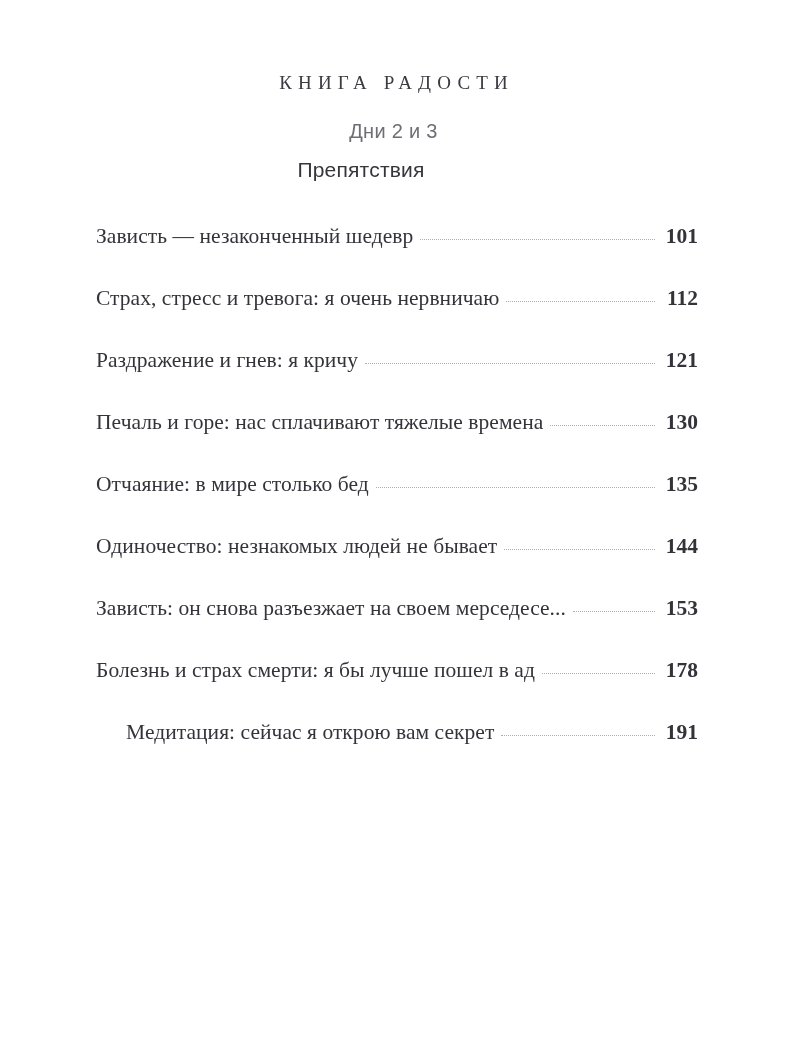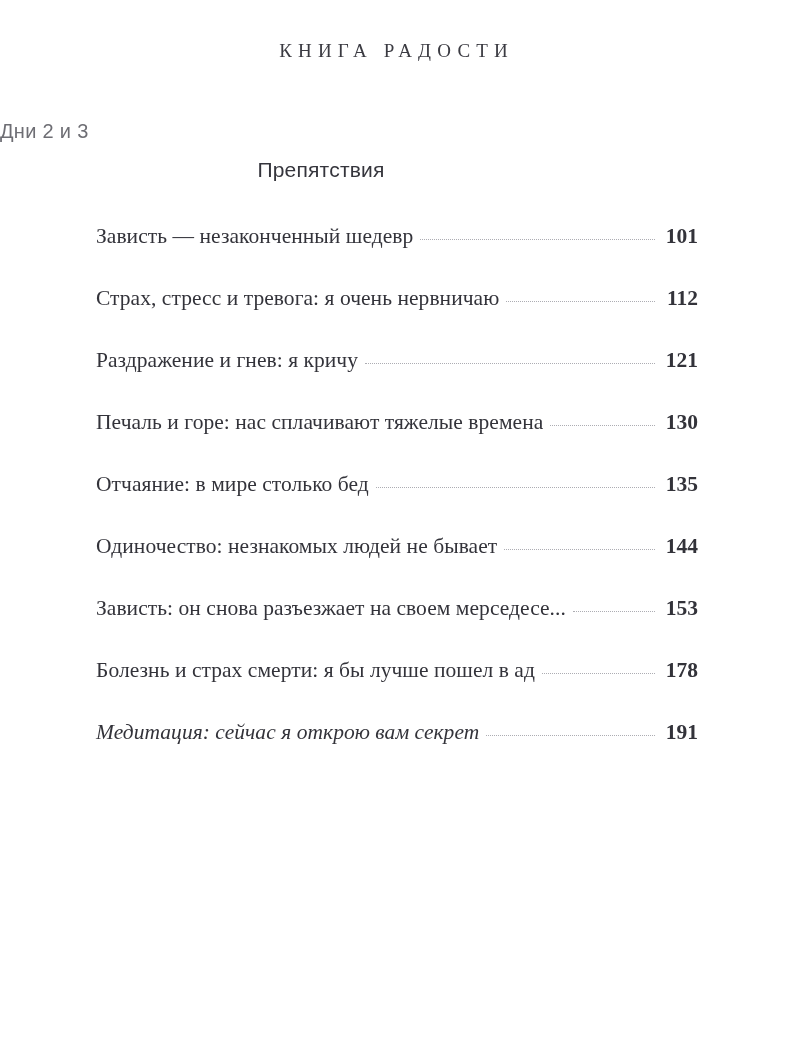--- a/index.html
+++ b/index.html
@@ -16,59 +16,60 @@
     background: #ffffff;
     overflow: hidden;
     font-family: "Liberation Serif", "DejaVu Serif", serif;
     -webkit-font-smoothing: antialiased;
   }
 
   
 
   .book-title {
     position: absolute;
-    top: 40px;
+    top: 72px;
     left: 0;
     width: 787px;
     text-align: center;
     font-family: "Liberation Serif", "DejaVu Serif", serif;
     font-size: 19px;
     font-weight: 400;
     letter-spacing: 6.2px;
     text-indent: 6.2px;
     color: #3b3b42;
     white-space: nowrap;
   }
 
   .days-line {
     position: absolute;
     top: 120px;
     left: 0;
     width: 787px;
-    text-align: left;
+    text-align: center;
     font-family: "Liberation Sans", "DejaVu Sans", sans-serif;
     font-size: 20px;
     font-weight: 400;
     letter-spacing: 0.3px;
     color: #6e6e74;
     white-space: nowrap;
   }
 
   .section-title {
     position: absolute;
     top: 158px;
     left: 0;
     width: 642px;
     text-align: center;
     font-family: "Liberation Sans", "DejaVu Sans", sans-serif;
     font-size: 21px;
     font-weight: 400;
     letter-spacing: 0.2px;
     color: #35353c;
     white-space: nowrap;
+    padding-left: 40px;
   }
 
   
 
   .toc {
     position: absolute;
     top: 221px;
     left: 96px;
     width: 602px;
   }
@@ -85,21 +86,21 @@
     flex: 0 1 auto;
     font-family: "Liberation Serif", "DejaVu Serif", serif;
     font-size: 21.5px;
     font-weight: 400;
     color: #33333a;
     white-space: nowrap;
     letter-spacing: 0.05px;
   }
 
   .toc-entry.is-italic .entry-title {
-    font-style: italic;
+    margin-left: 30px;
   }
 
   .leader {
     flex: 1 1 auto;
     min-width: 14px;
     margin: 0 5px 0 7px;
     position: relative;
     height: 1px;
     overflow: hidden;
     

